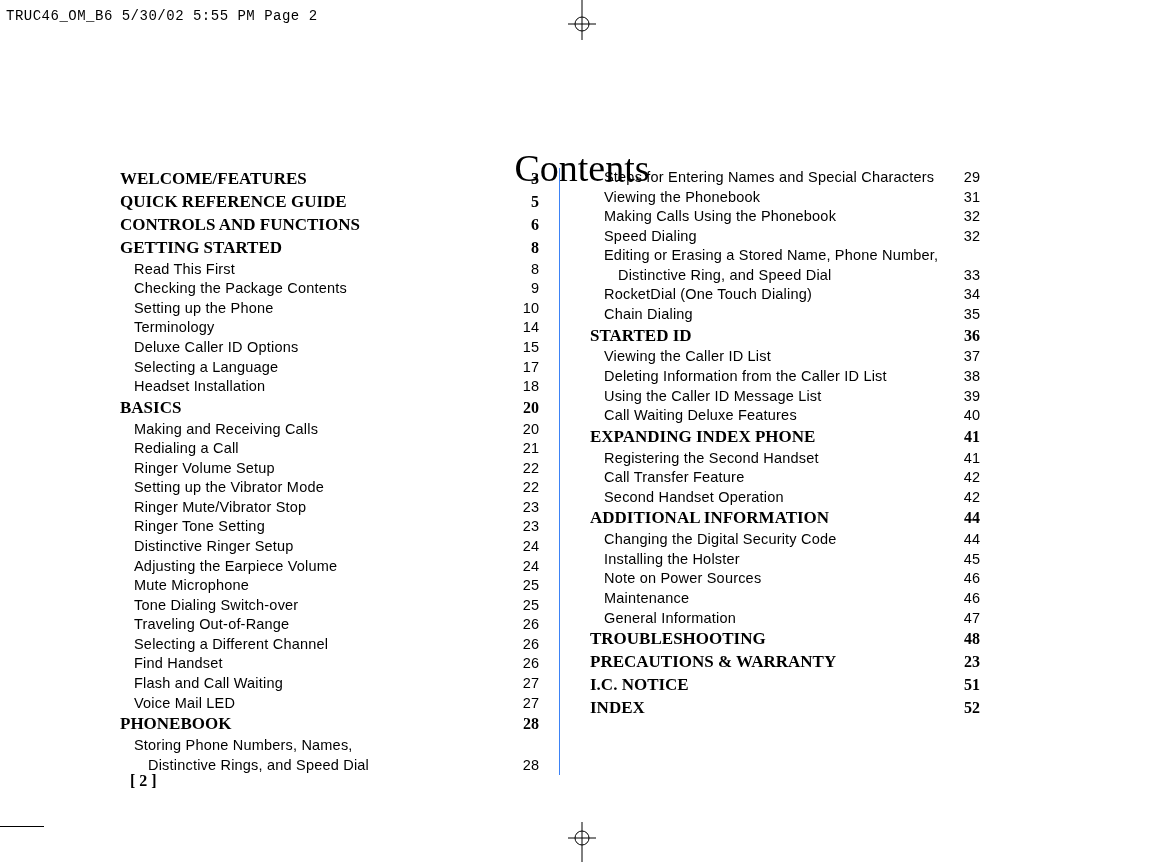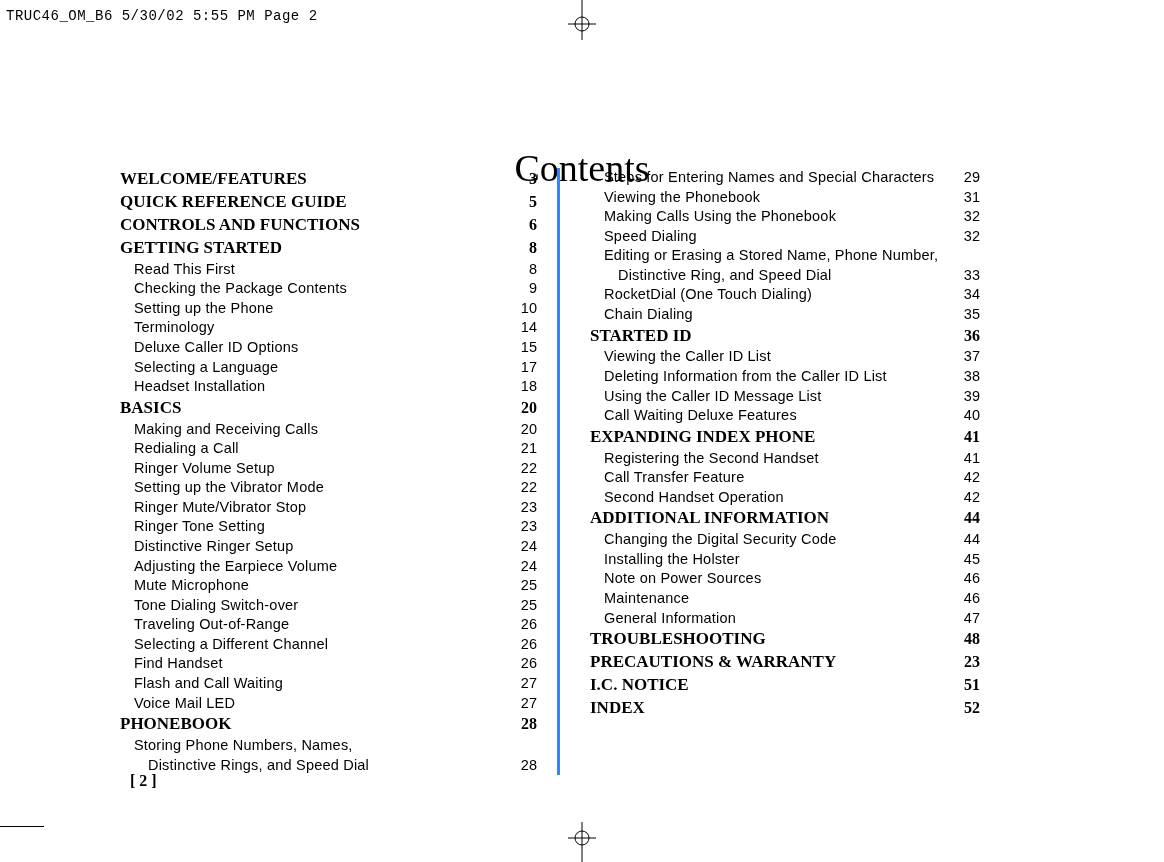--- a/index.html
+++ b/index.html
@@ -48,21 +48,21 @@
     left: 120px;
     width: 920px;
     display: flex;
   }
   .col {
     width: 440px;
     padding-right: 20px;
     box-sizing: border-box;
   }
   .col.left {
-    border-right: 3px solid #3b82f6;
+    border-right: 1px solid #3b82f6;
   }
   .col.right {
     padding-left: 30px;
   }
   .row {
     display: flex;
     justify-content: space-between;
     align-items: baseline;
     line-height: 1.35;
   }

